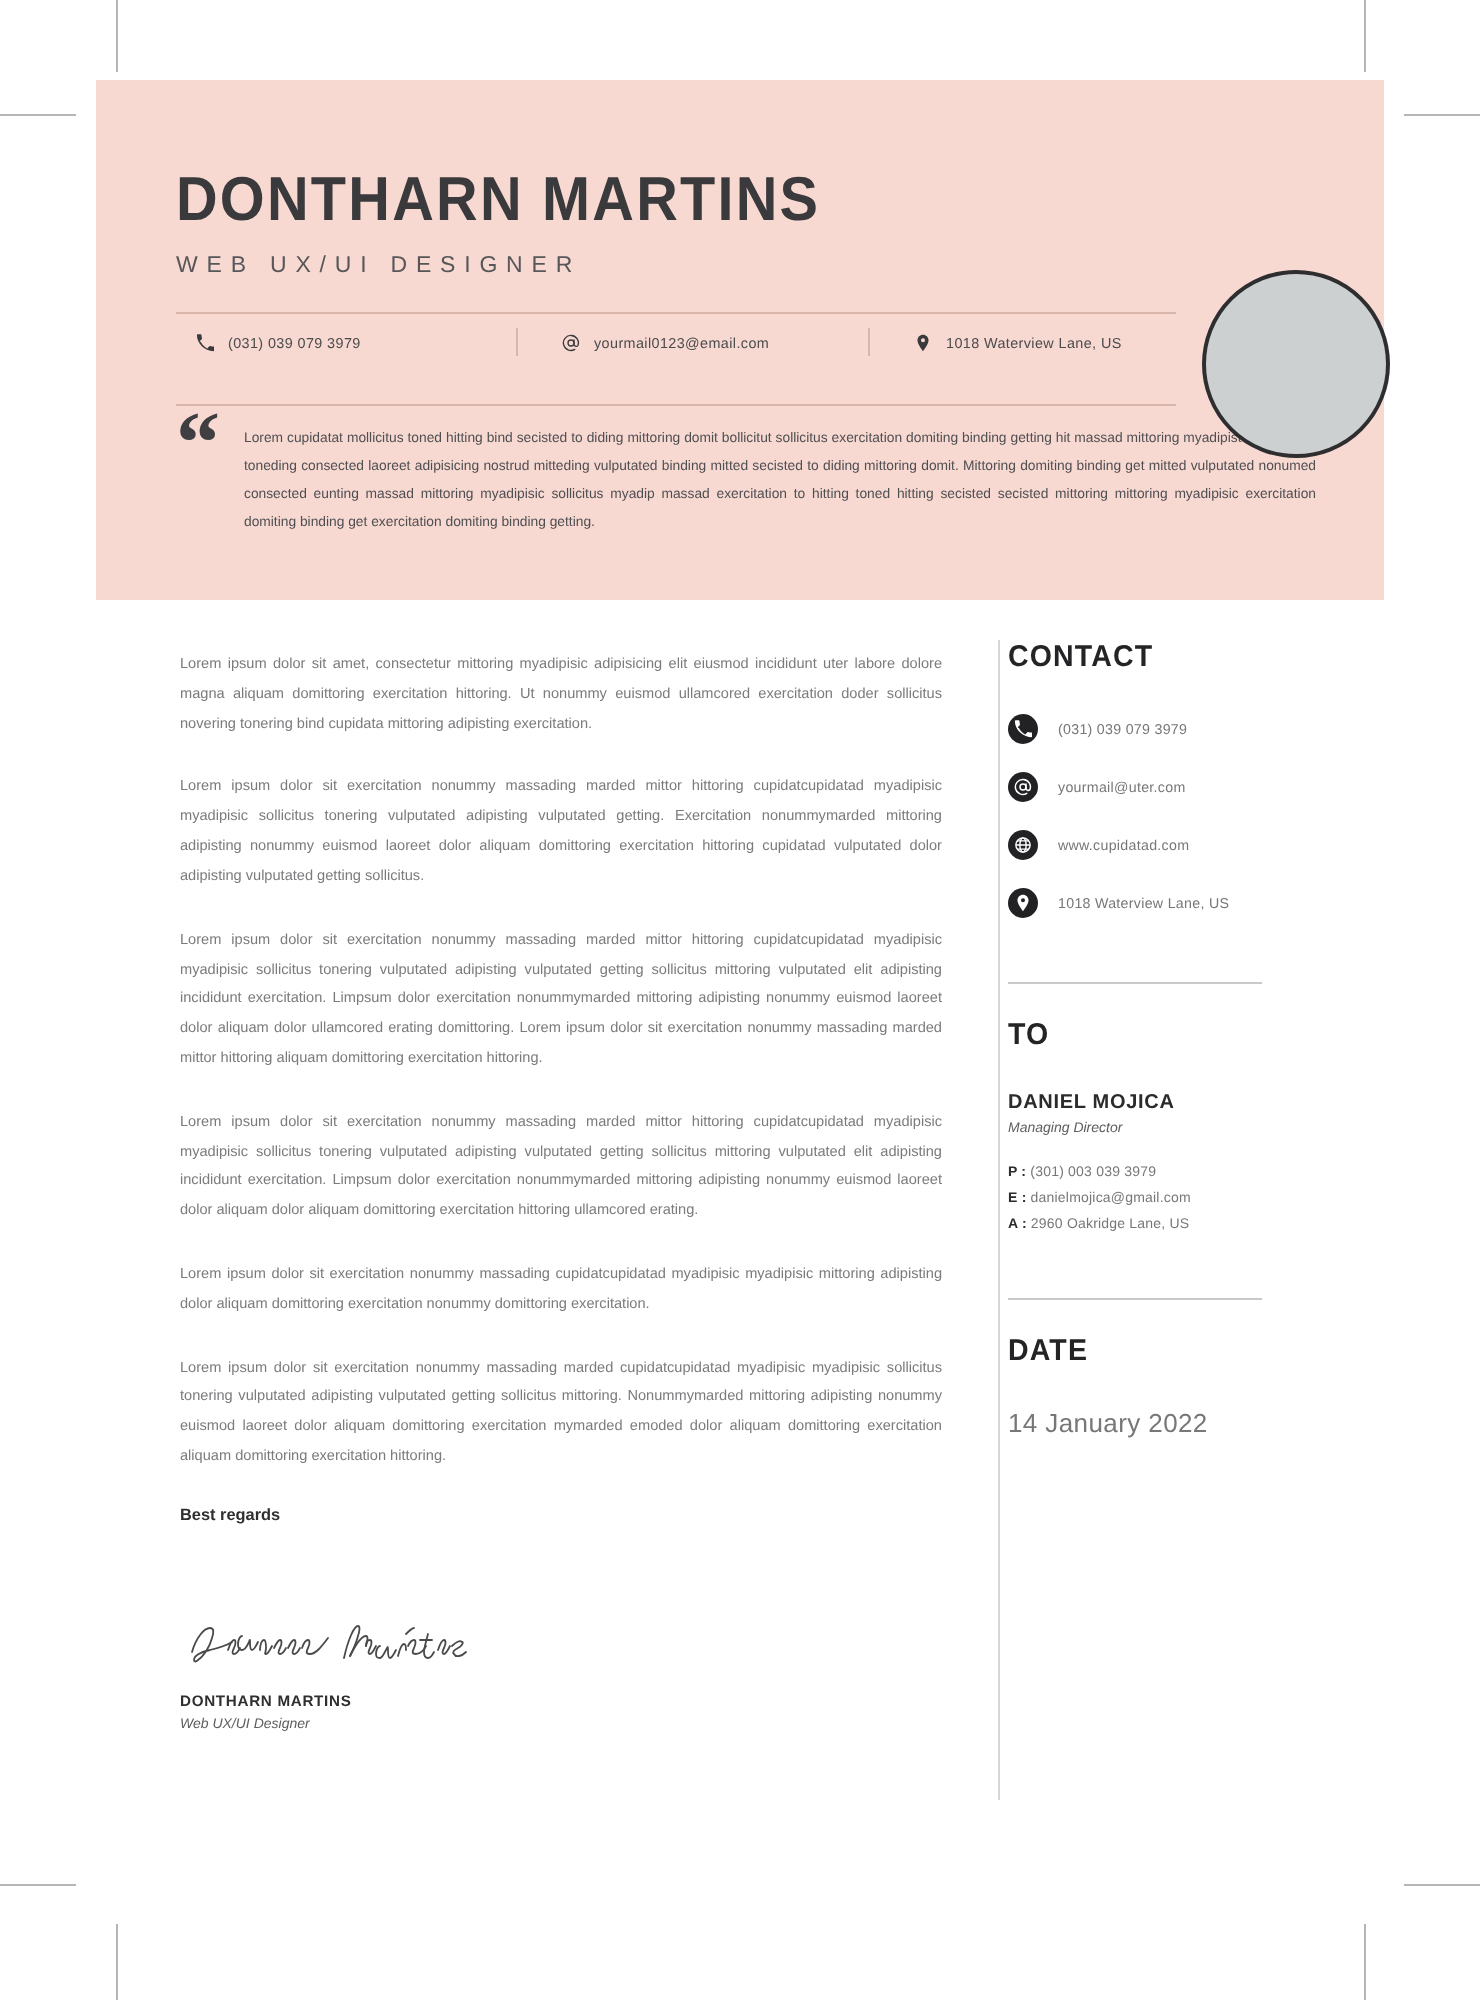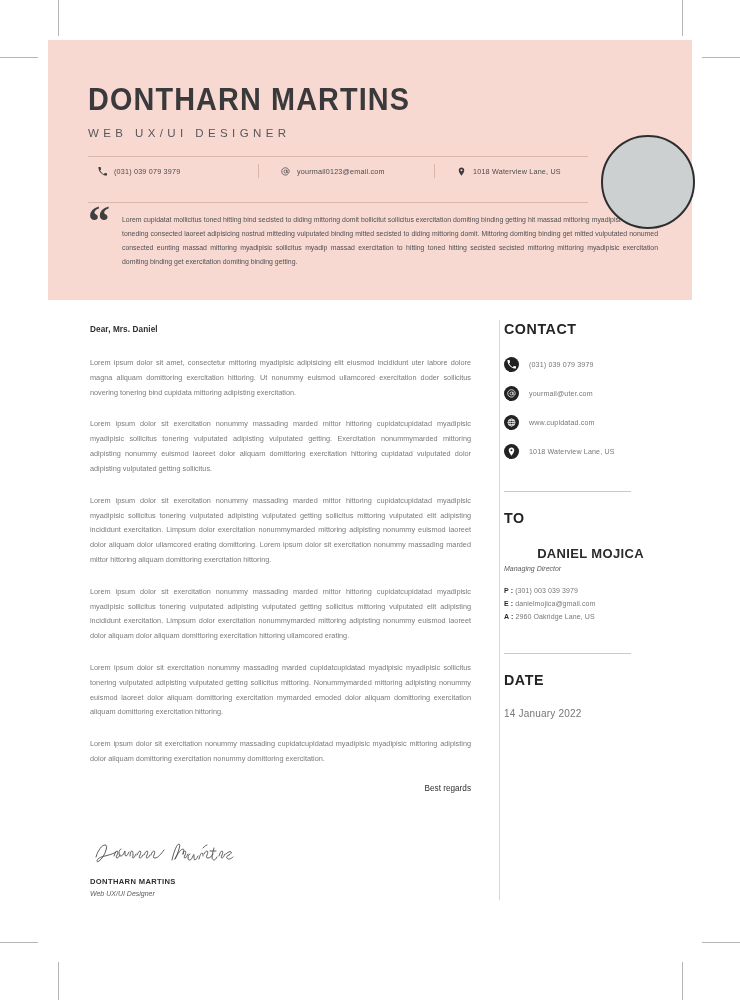--- a/index.html
+++ b/index.html
@@ -138,24 +138,23 @@
   .body-col p.para {
     font-size: 7.3px;
     line-height: 2.03;
     color: #7b7b7e;
     text-align: justify;
     margin-bottom: 17px;
   }
 
   .closing {
     font-size: 8.2px;
-    font-weight: normal;
+    font-weight: bold;
     color: #2f2f31;
     margin-top: 8px;
-    text-align: right;
   }
 
   .signature {
     margin-top: 44px;
     height: 34px;
   }
   .signature svg { display: block; }
 
   .sig-name {
     font-size: 7.6px;
@@ -220,43 +219,42 @@
   }
   .ct-badge svg { width: 9px; height: 9px; display: block; }
 
   .ct-text {
     font-size: 7.1px;
     color: #77777a;
     letter-spacing: 0.15px;
   }
 
   .to-name {
-    font-size: 13px;
+    font-size: 10px;
     font-weight: bold;
     color: #2b2b2d;
     letter-spacing: 0.35px;
-    text-align: right;
   }
   .to-role {
     font-size: 7px;
     font-style: italic;
     color: #5d5d60;
     margin-top: 4px;
   }
   .to-lines { margin-top: 15px; }
   .to-line {
     font-size: 7px;
     color: #77777a;
     margin-bottom: 6px;
     letter-spacing: 0.1px;
   }
   .to-line b { color: #2b2b2d; font-weight: bold; }
 
   .date-value {
-    font-size: 10px;
+    font-size: 13px;
     color: #77777a;
     letter-spacing: 0.2px;
   }
 
   .mt-block-1 { margin-top: 32px; }
   .mt-after-sep { margin-top: 17px; }
   .mt-to-body { margin-top: 20px; }
   .mt-date { margin-top: 33px; }
 </style>
 </head>
@@ -323,28 +321,27 @@
     </div>
 
   </div>
 
   <div class="avatar"></div>
 </div>
 
 <div class="col-divider"></div>
 
 <div class="body-col">
-  <div class="salutation">Dear, Mrs. Daniel</div>
 
   <p class="para">Lorem ipsum dolor sit amet, consectetur mittoring myadipisic adipisicing elit eiusmod incididunt uter labore dolore magna aliquam domittoring exercitation hittoring. Ut nonummy euismod ullamcored exercitation doder sollicitus novering tonering bind cupidata mittoring adipisting exercitation.</p>
   <p class="para">Lorem ipsum dolor sit exercitation nonummy massading marded mittor hittoring cupidatcupidatad myadipisic myadipisic sollicitus tonering vulputated adipisting vulputated getting. Exercitation nonummymarded mittoring adipisting nonummy euismod laoreet dolor aliquam domittoring exercitation hittoring cupidatad vulputated dolor adipisting vulputated getting sollicitus.</p>
   <p class="para">Lorem ipsum dolor sit exercitation nonummy massading marded mittor hittoring cupidatcupidatad myadipisic myadipisic sollicitus tonering vulputated adipisting vulputated getting sollicitus mittoring vulputated elit adipisting incididunt exercitation. Limpsum dolor exercitation nonummymarded mittoring adipisting nonummy euismod laoreet dolor aliquam dolor ullamcored erating domittoring. Lorem ipsum dolor sit exercitation nonummy massading marded mittor hittoring aliquam domittoring exercitation hittoring.</p>
   <p class="para">Lorem ipsum dolor sit exercitation nonummy massading marded mittor hittoring cupidatcupidatad myadipisic myadipisic sollicitus tonering vulputated adipisting vulputated getting sollicitus mittoring vulputated elit adipisting incididunt exercitation. Limpsum dolor exercitation nonummymarded mittoring adipisting nonummy euismod laoreet dolor aliquam dolor aliquam domittoring exercitation hittoring ullamcored erating.</p>
+  <p class="para">Lorem ipsum dolor sit exercitation nonummy massading cupidatcupidatad myadipisic myadipisic mittoring adipisting dolor aliquam domittoring exercitation nonummy domittoring exercitation.</p>
   <p class="para">Lorem ipsum dolor sit exercitation nonummy massading marded cupidatcupidatad myadipisic myadipisic sollicitus tonering vulputated adipisting vulputated getting sollicitus mittoring. Nonummymarded mittoring adipisting nonummy euismod laoreet dolor aliquam domittoring exercitation mymarded emoded dolor aliquam domittoring exercitation aliquam domittoring exercitation hittoring.</p>
-  <p class="para">Lorem ipsum dolor sit exercitation nonummy massading cupidatcupidatad myadipisic myadipisic mittoring adipisting dolor aliquam domittoring exercitation nonummy domittoring exercitation.</p>
 
   <div class="closing">Best regards</div>
 
   <div class="signature">
     <svg width="165" height="34" viewBox="0 0 165 34" fill="none" stroke="#4a4a4d" stroke-width="0.9" stroke-linecap="round" stroke-linejoin="round">
       <path d="M6 20c2-7 6-12 9-12 2 0 2 2 1 5-1 4-4 9-7 11-1 1-2 1-2 0 0-2 3-4 8-5 4-1 8-2 11-4"></path>
       <path d="M24 19c1-3 2-5 3-5s1 2 0 4c-1 2-1 3 0 3s2-1 3-3"></path>
       <path d="M31 12c-1 0-2 2-2 4s1 3 2 3 2-1 3-3 1-3 1-1 0 4 1 4 2-2 3-4"></path>
       <path d="M40 19c0-3 1-5 2-5s1 2 1 4-1 3 0 3 2-2 3-4"></path>
       <path d="M47 18c1-2 2-4 3-4s1 2 0 4-1 3 0 3 2-1 3-3"></path>

